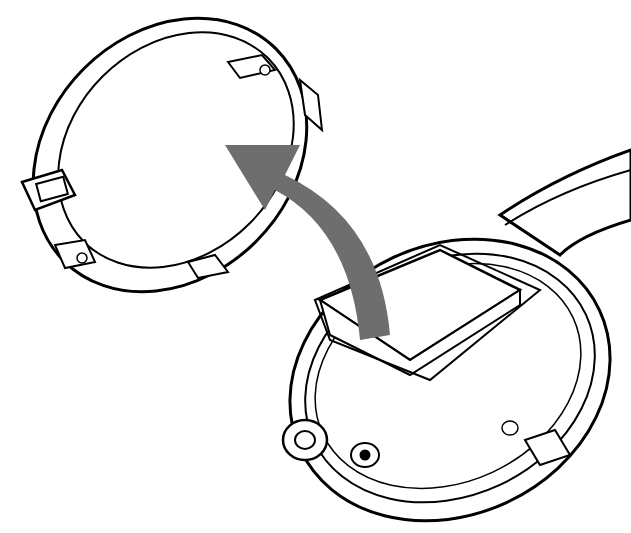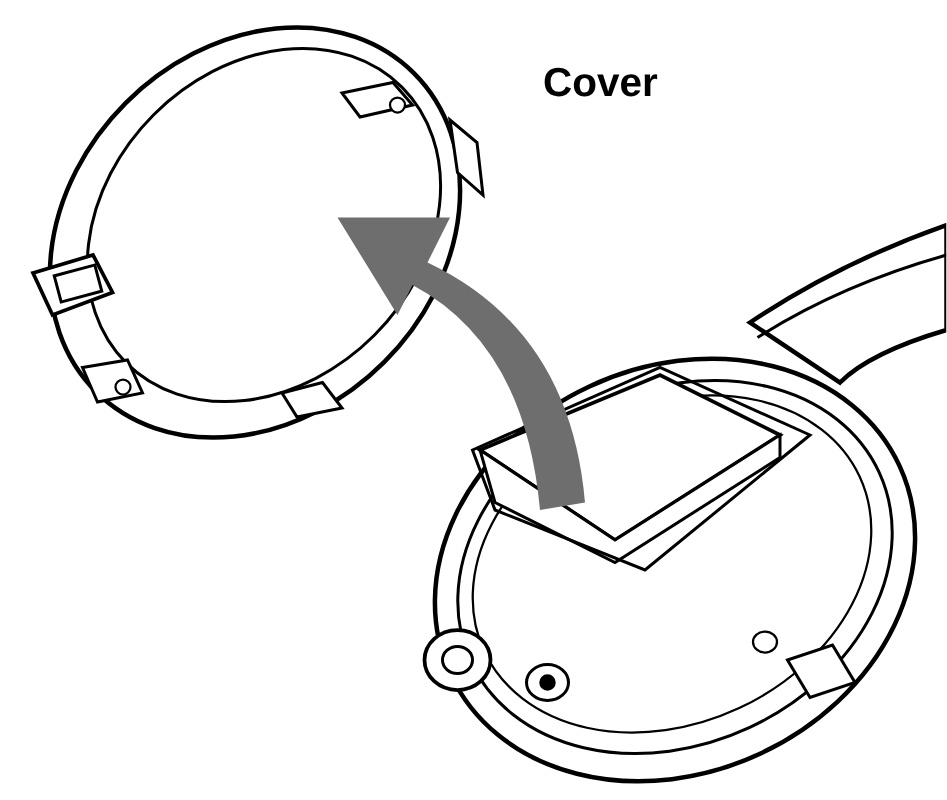--- a/index.html
+++ b/index.html
@@ -50,14 +50,13 @@
       <rect x="38" y="180" width="28" height="18" transform="rotate(-15 52 189)" stroke-width="2"></rect>
       <path d="M55 245 L85 240 L95 262 L65 268 Z" stroke-width="2"></path>
       <circle cx="82" cy="258" r="5" stroke-width="1.5"></circle>
       <path d="M188 262 L215 255 L228 272 L198 278 Z" stroke-width="2"></path>
       <path d="M300 80 L318 95 L322 130 L305 115 Z" stroke-width="2"></path>
     </g>
 
     <path d="M390 335 Q380 220 285 175 L300 145 L225 145 L265 210 L275 190 Q350 230 360 340 Z" fill="#6e6e6e" stroke="none"></path>
   </svg>
 
-  <div class="label">Cover</div>
 </div>
 
 </body></html>

